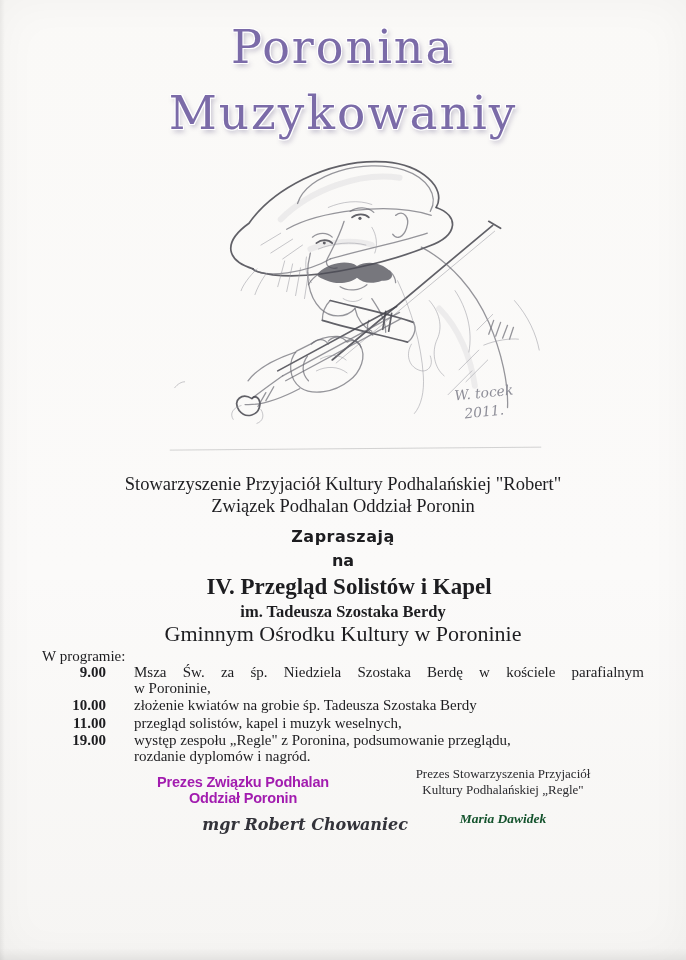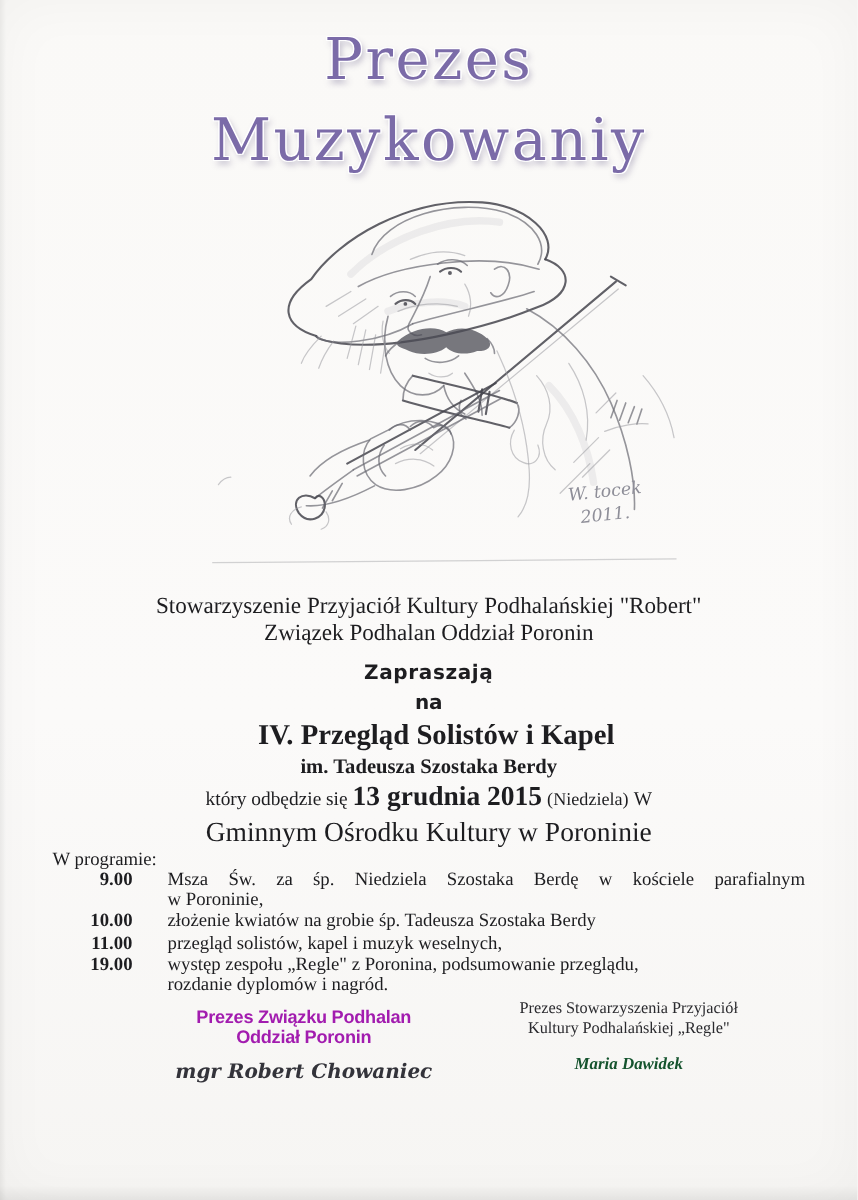--- a/index.html
+++ b/index.html
@@ -60,32 +60,32 @@
   .ptext{font-size:15px;line-height:15.5px;padding-right:2px;}
   .pline.justify{text-align:justify;text-align-last:justify;}
 
   
   .signatures{display:flex;margin-top:10px;}
   .sig-left{width:330px;margin-left:78px;text-align:center;}
   .sig-right{width:190px;text-align:center;transform:translateY(-8px);}
   .sig-left .t{font-family:"Liberation Sans",sans-serif;font-weight:bold;
     font-size:14.5px;line-height:16px;letter-spacing:-.2px;color:#a21caf;}
   .sig-left .name{margin-top:9px;font-family:"DejaVu Serif",serif;
-    font-style:italic;font-weight:bold;font-size:16px;color:#33333a;}
+    font-style:italic;font-weight:bold;font-size:16px;color:#33333a;text-align:right;}
   .sig-right .t{font-size:13px;line-height:15.5px;color:#2a2a2e;}
   .sig-right .name{margin-top:14px;font-style:italic;font-weight:bold;
     font-size:13.5px;color:#14532d;}
 </style>
 </head>
 <body>
 
 <div class="page">
 
   <div class="masthead">
-    <div class="title-line l1">Prezes</div>
+    <div class="title-line l1">Poronina</div>
     <div class="title-line l2">Muzykowaniy</div>
   </div>
 
   <div class="sketch-wrap">
     <svg width="390" height="312" viewBox="0 0 390 315">
 
       <path class="sh" d="M150,100 C170,92 196,90 212,96"></path>
       <path class="sh" d="M280,160 C300,180 312,210 316,238"></path>
       <path class="sh" d="M120,70 C150,40 200,22 240,28"></path>
 
@@ -163,26 +163,20 @@
   </div>
 
   <div class="invite center">
     <div class="big">Zapraszają</div>
     <div class="na">na</div>
   </div>
 
   <div class="center">
     <div class="event-title">IV. Przegląd Solistów i Kapel</div>
     <div class="event-patron">im. Tadeusza Szostaka Berdy</div>
-    <div class="date-line">
-      <span class="pre">który odbędzie się</span>
-      <span class="date">13 grudnia 2015</span>
-      <span class="day">(Niedziela)</span>
-      <span class="w">W</span>
-    </div>
     <div class="venue">Gminnym Ośrodku Kultury w Poroninie</div>
   </div>
 
   <div class="program">
     <div class="program-heading">W programie:</div>
 
     <div class="program-item">
       <div class="ptime">9.00</div>
       <div class="ptext">
         <div class="pline justify">Msza Św. za śp. Niedziela Szostaka Berdę w kościele parafialnym</div>

